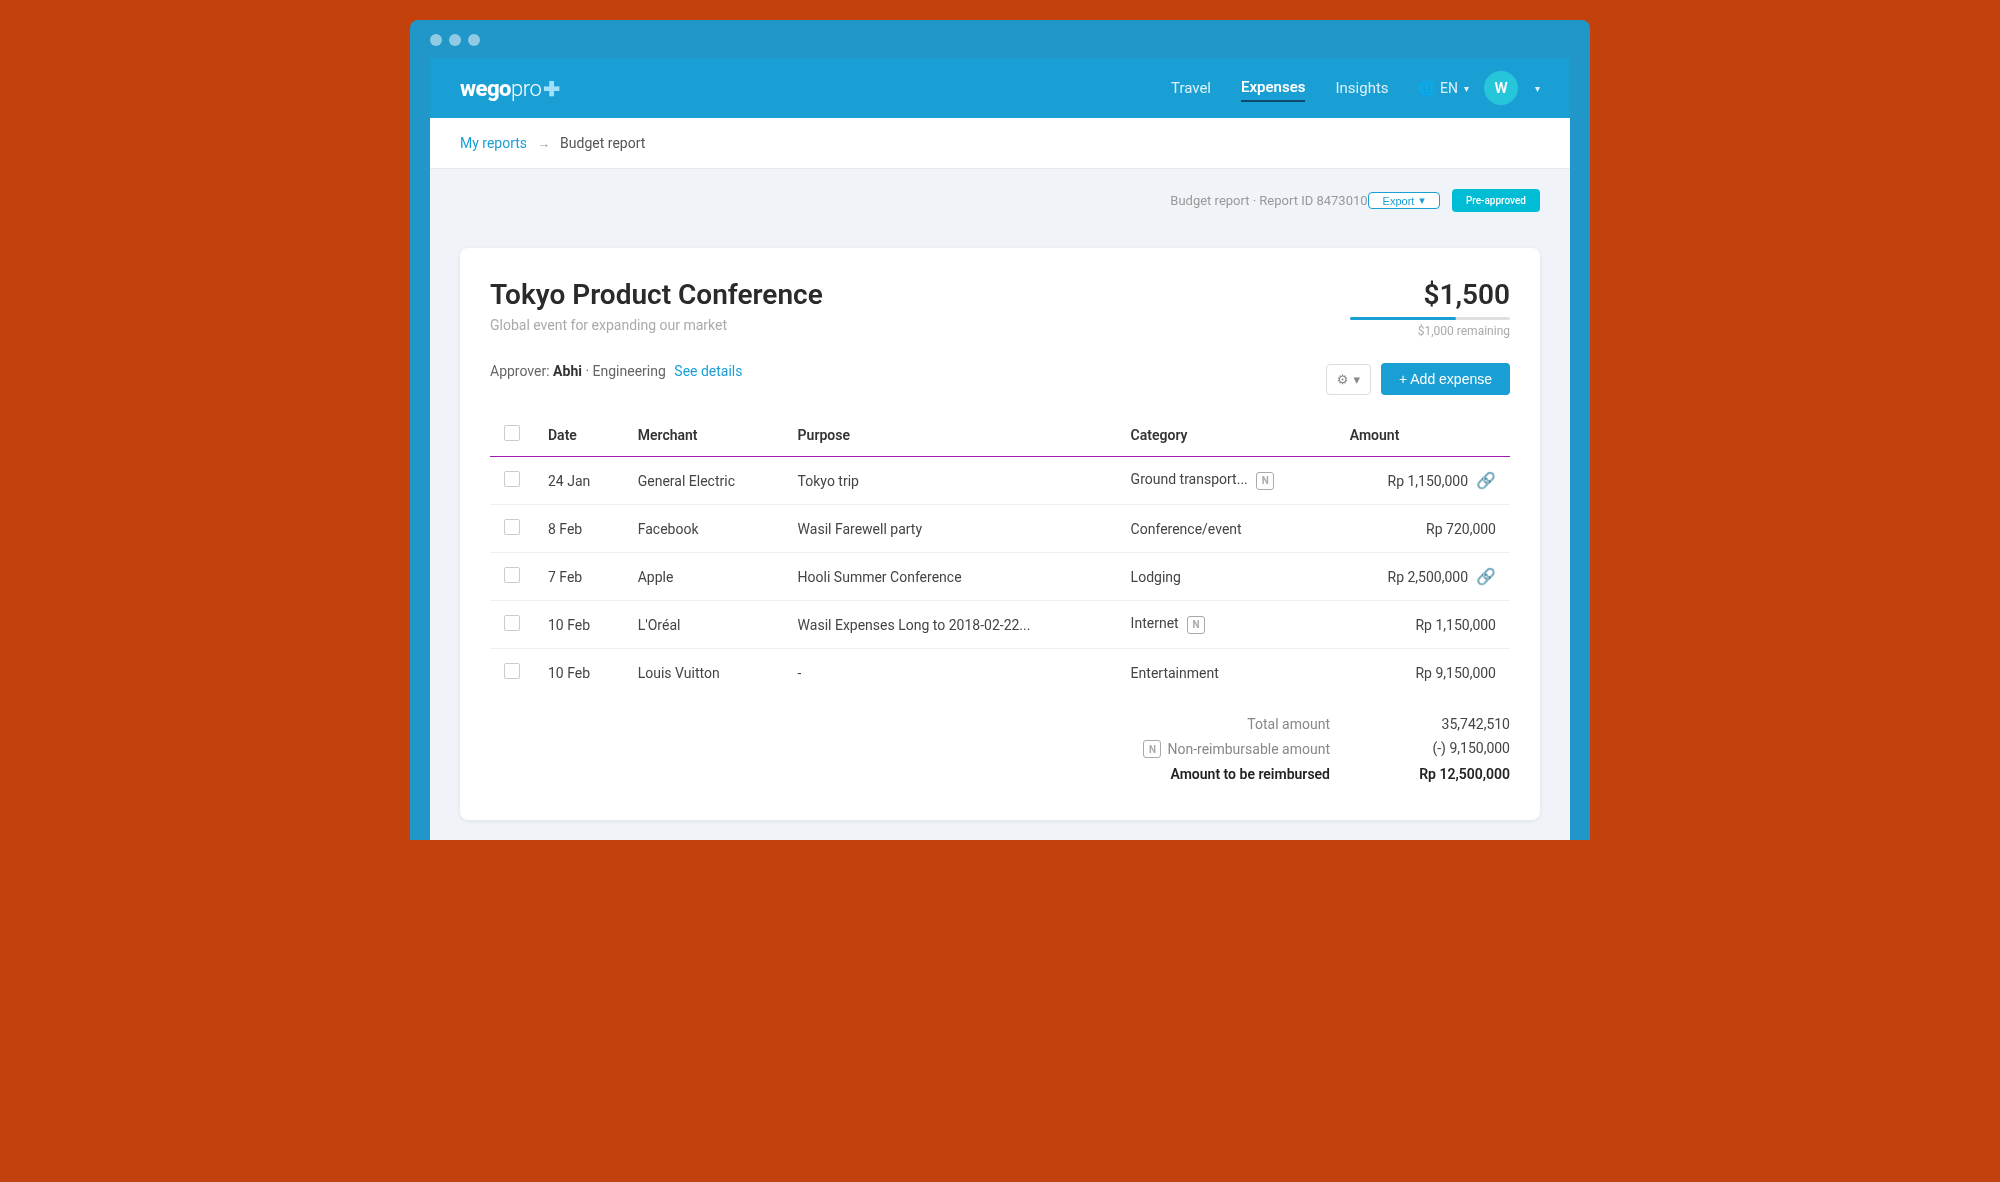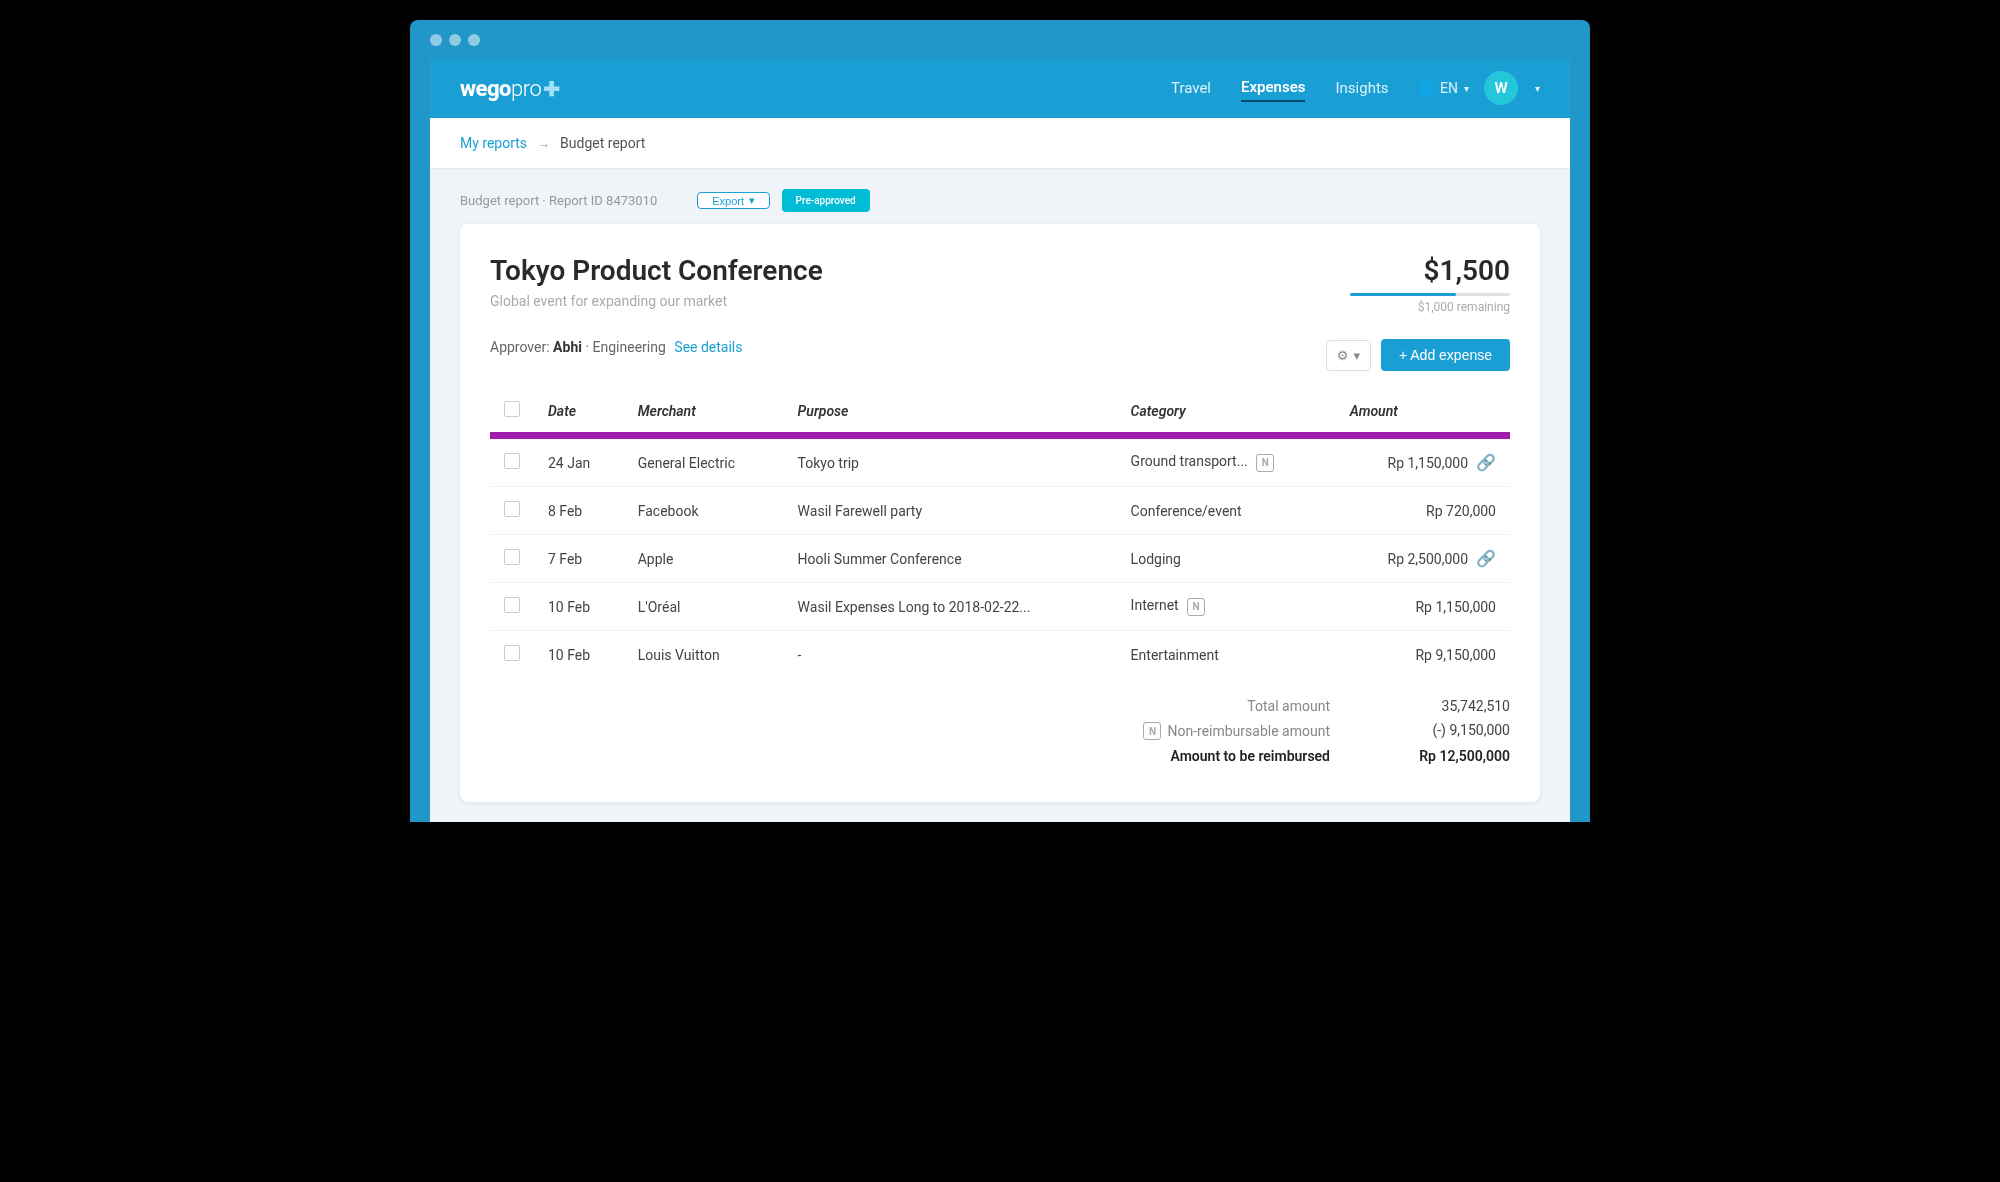--- a/index.html
+++ b/index.html
@@ -123,23 +123,22 @@
       color: #555;
       font-size: 14px;
     }
     
     .page-content {
       padding: 20px 30px;
     }
     .report-header-bar {
       display: flex;
       align-items: center;
-      justify-content: flex-start;
-      margin-bottom: 12px;
-      gap: 40px;
+      justify-content: flex-end;
+      margin-bottom: 36px;
     }
     .report-meta {
       color: #999;
       font-size: 13px;
     }
     .report-actions {
       display: flex;
       align-items: center;
       gap: 12px;
     }
@@ -256,22 +255,21 @@
       font-size: 14px;
       font-weight: 500;
       border: none;
     }
     
     .expense-table {
       width: 100%;
       border-collapse: collapse;
     }
     .expense-table thead tr {
-      border-bottom: 7px solid #a21caf;
-      font-style: italic;
+      border-bottom: 1px solid #a21caf;
     }
     .expense-table th {
       padding: 12px 14px;
       text-align: left;
       font-weight: 600;
       font-size: 14px;
       color: #333;
     }
     .expense-table td {
       padding: 14px 14px;
@@ -349,21 +347,21 @@
     }
     .non-reimb-row {
       display: flex;
       align-items: center;
       gap: 6px;
     }
   </style>
 </head>
 <body>
 
-<div style="background:#000000; min-height:100vh; padding:20px 0;">
+<div style="background:#c2410c; min-height:100vh; padding:20px 0;">
   <div class="browser-chrome" style="max-width:1180px; margin:0 auto;">
 
     <div class="browser-dots">
       <div class="browser-dot"></div>
       <div class="browser-dot"></div>
       <div class="browser-dot"></div>
     </div>
 
     <div class="browser-window">
 

